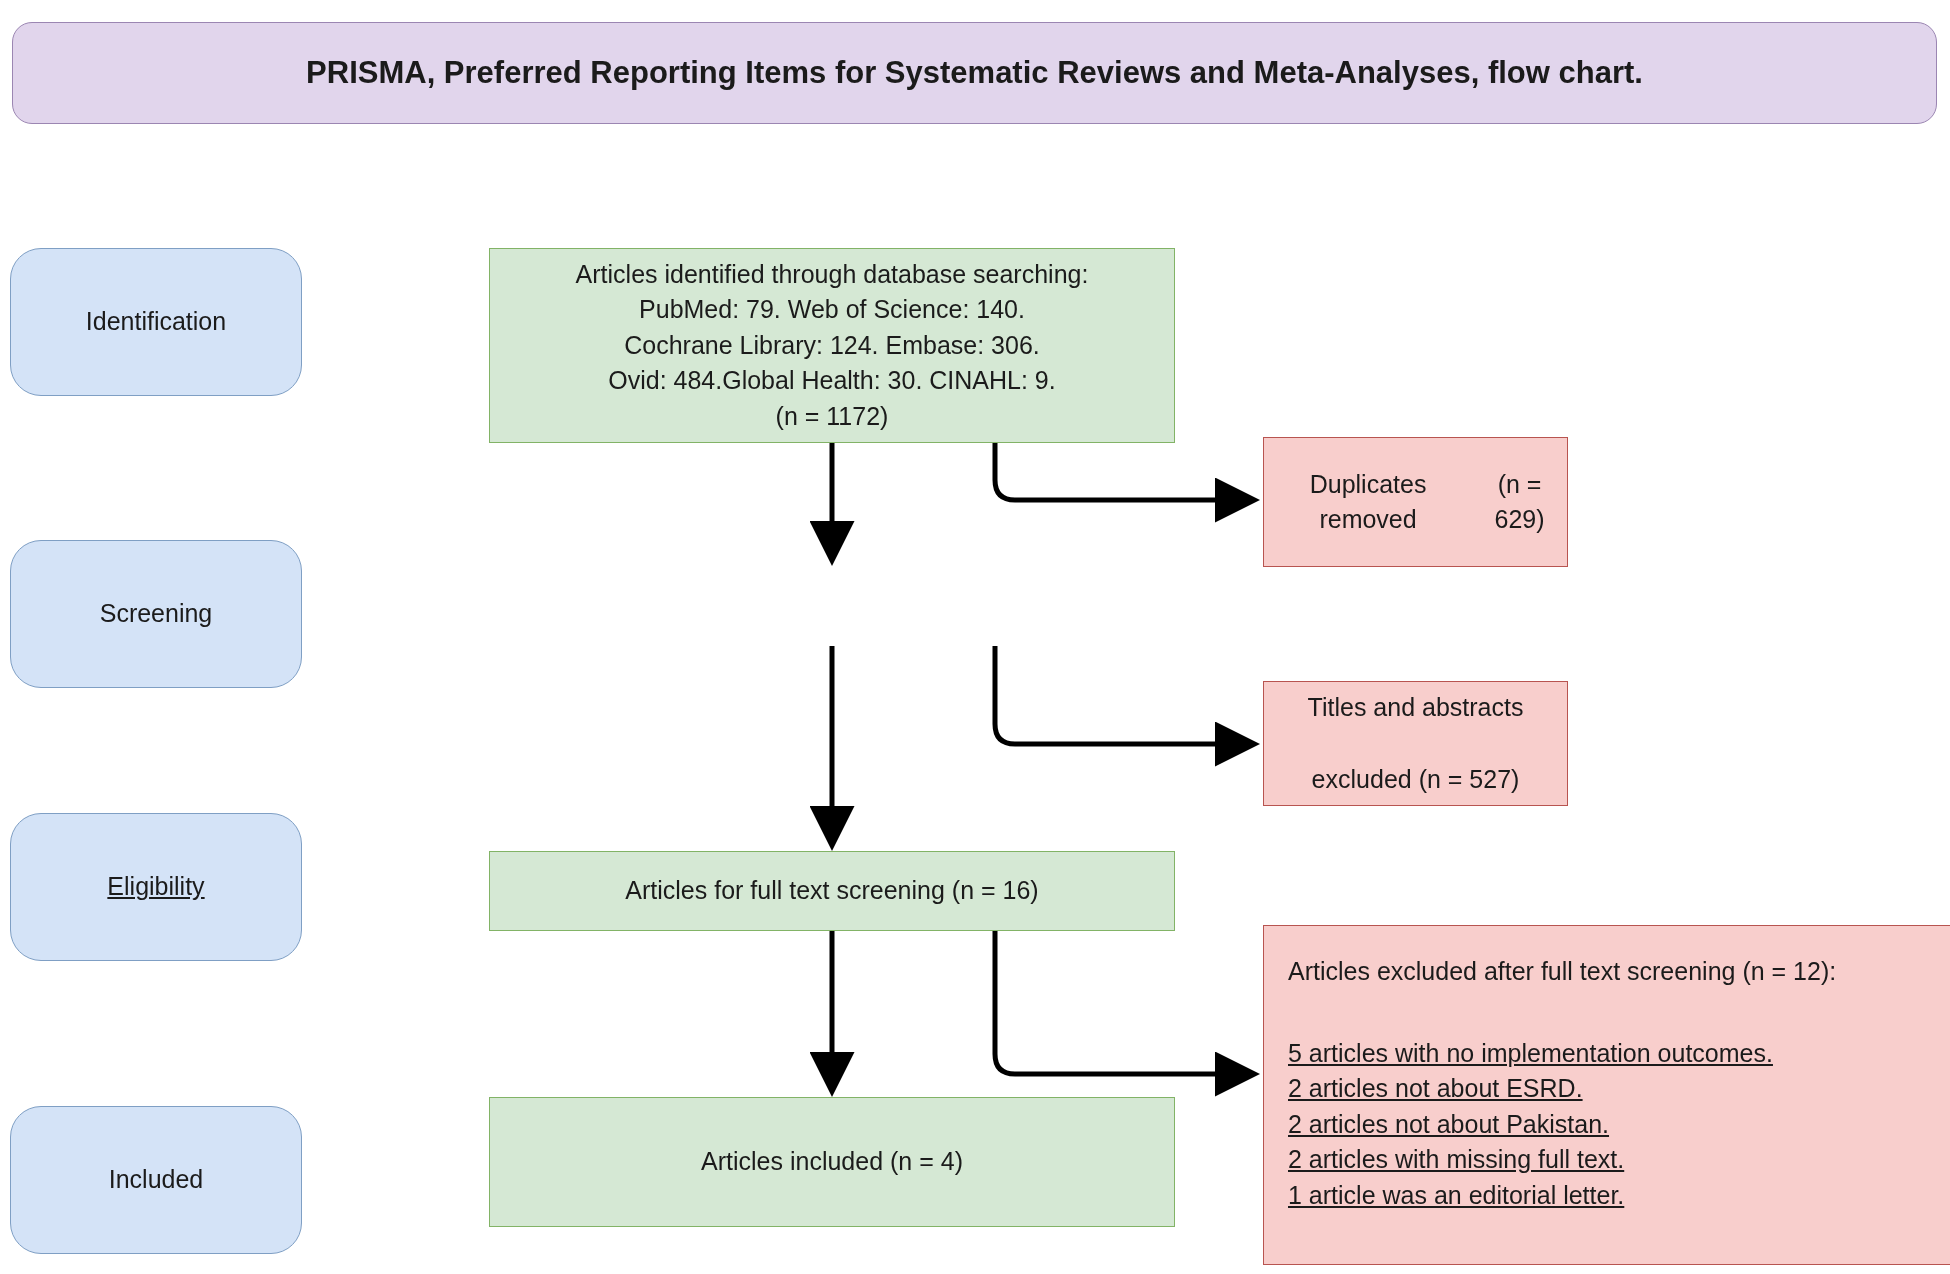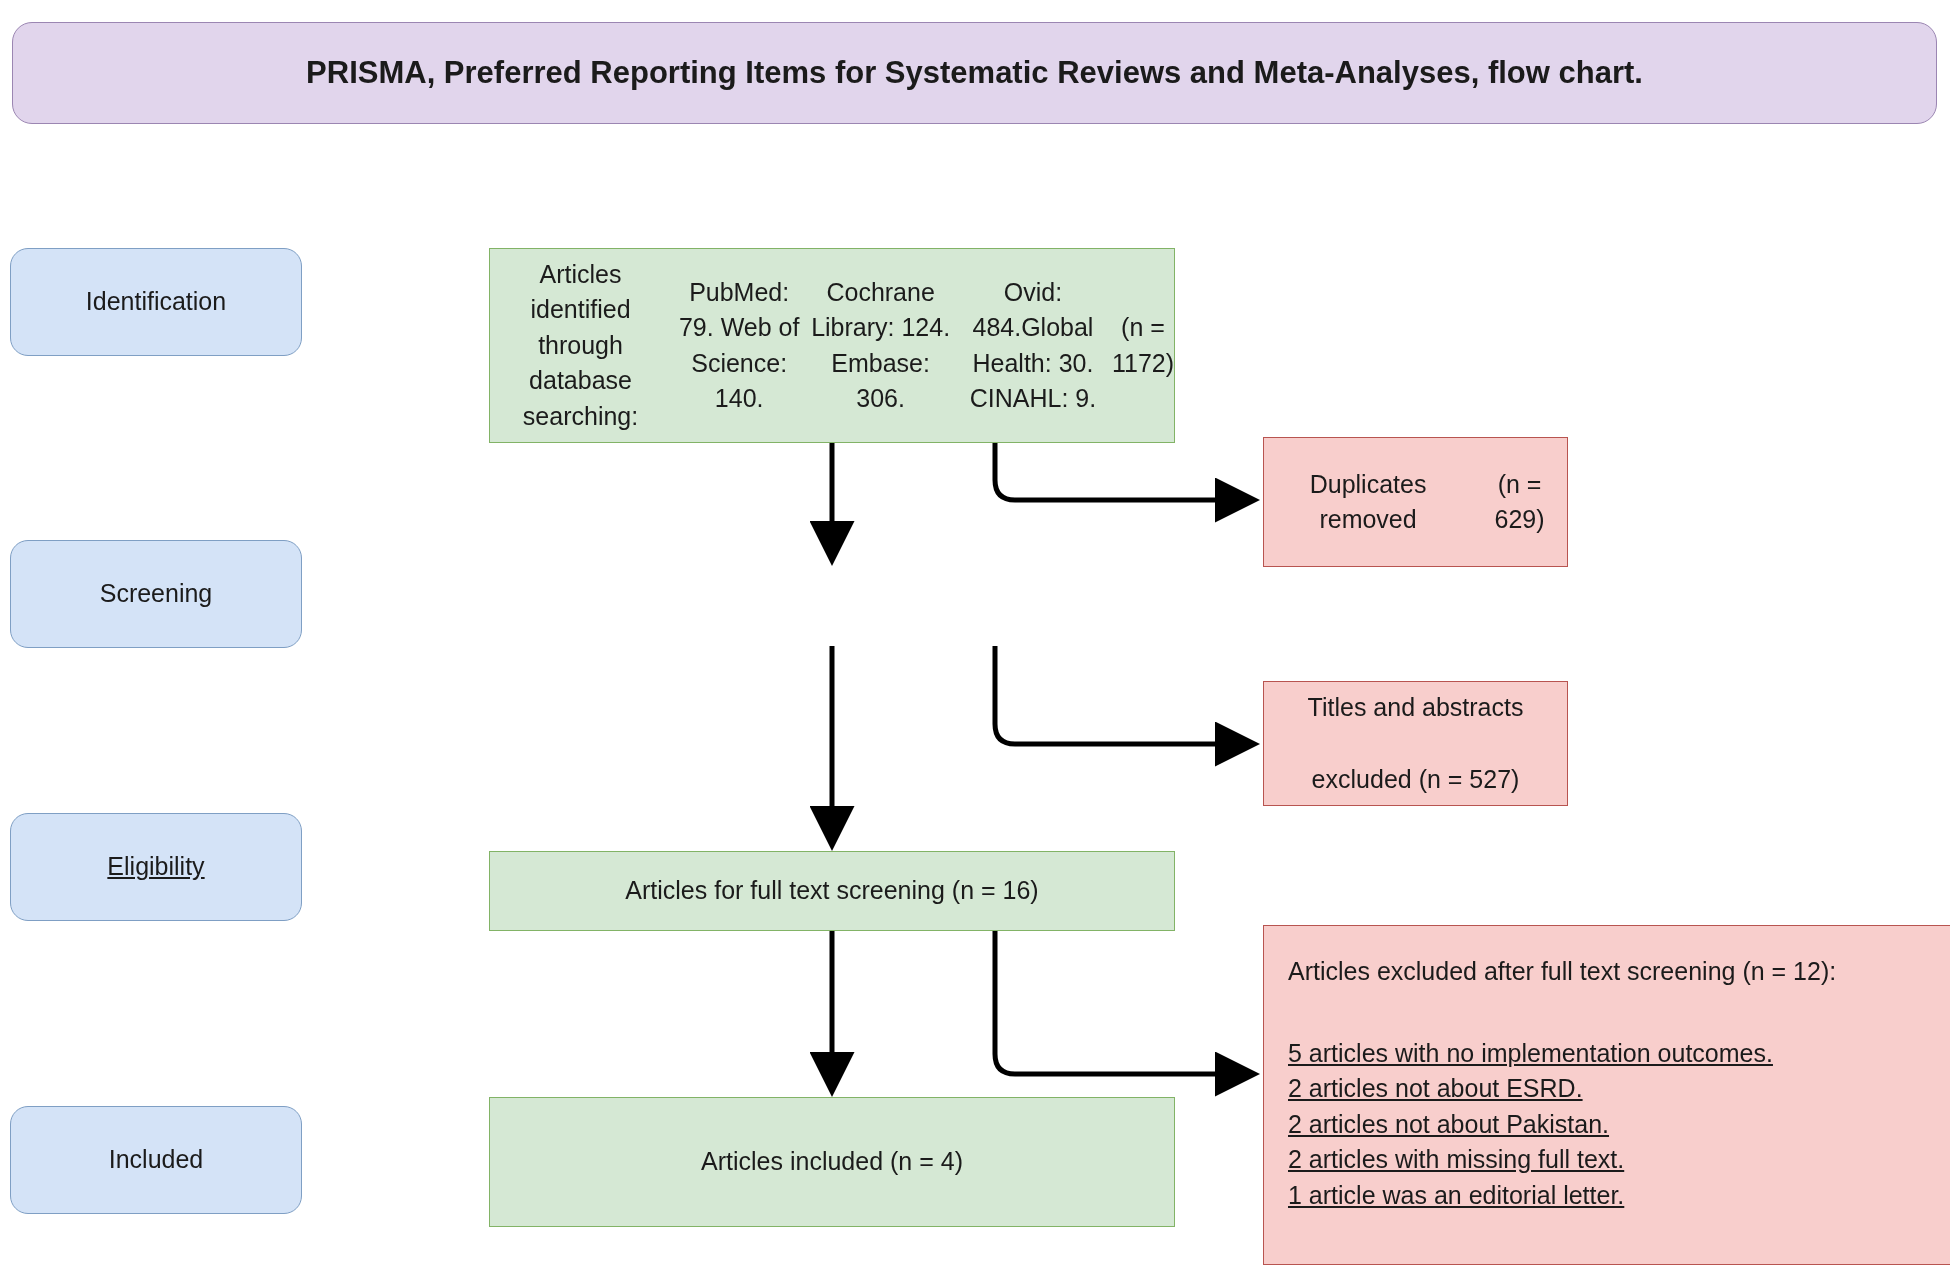--- a/index.html
+++ b/index.html
@@ -36,45 +36,45 @@
     width: 1925px;
     height: 102px;
     background: #e1d5ec;
     border: 1.5px solid #9b86b2;
     border-radius: 20px;
     font-size: 31px;
     font-weight: bold;
   }
   .stage {
     width: 292px;
-    height: 108px;
+    height: 148px;
     background: #d4e3f7;
     border: 1.5px solid #7f9fc4;
-    border-radius: 18px;
+    border-radius: 31px;
     font-size: 25px;
   }
   .stage-identification { left: 10px; top: 248px; }
   .stage-screening     { left: 10px; top: 540px; }
   .stage-eligibility   { left: 10px; top: 813px; text-decoration: underline; }
   .stage-included      { left: 10px; top: 1106px; }
 
   .green {
     background: #d5e8d4;
     border: 1.5px solid #82b366;
     font-size: 25px;
   }
   .red {
     background: #f8cecc;
     border: 1.5px solid #b85450;
     font-size: 25px;
   }
   .box-identified {
     left: 489px; top: 248px;
     width: 686px; height: 195px;
-    flex-direction: row;
+    flex-direction: column;
   }
   .box-identified .line { display: block; }
   .box-after-dup {
     left: 489px; top: 566px;
     width: 686px; height: 80px;
   }
   .box-fulltext {
     left: 489px; top: 851px;
     width: 686px; height: 80px;
   }

